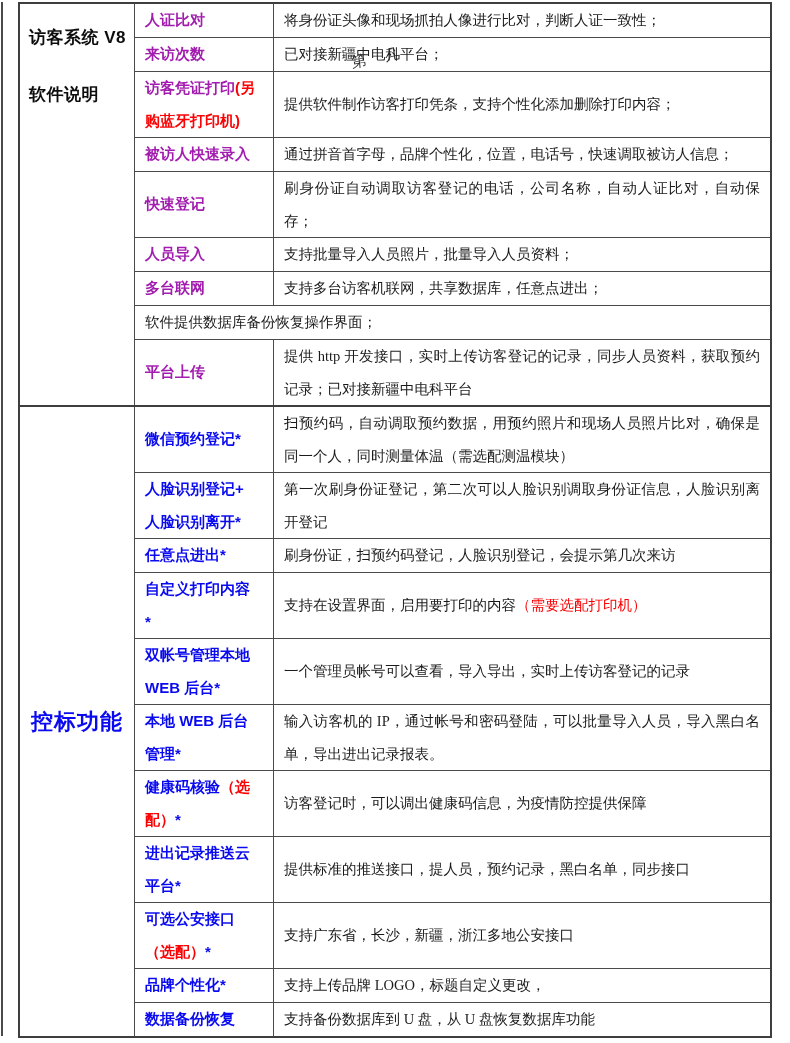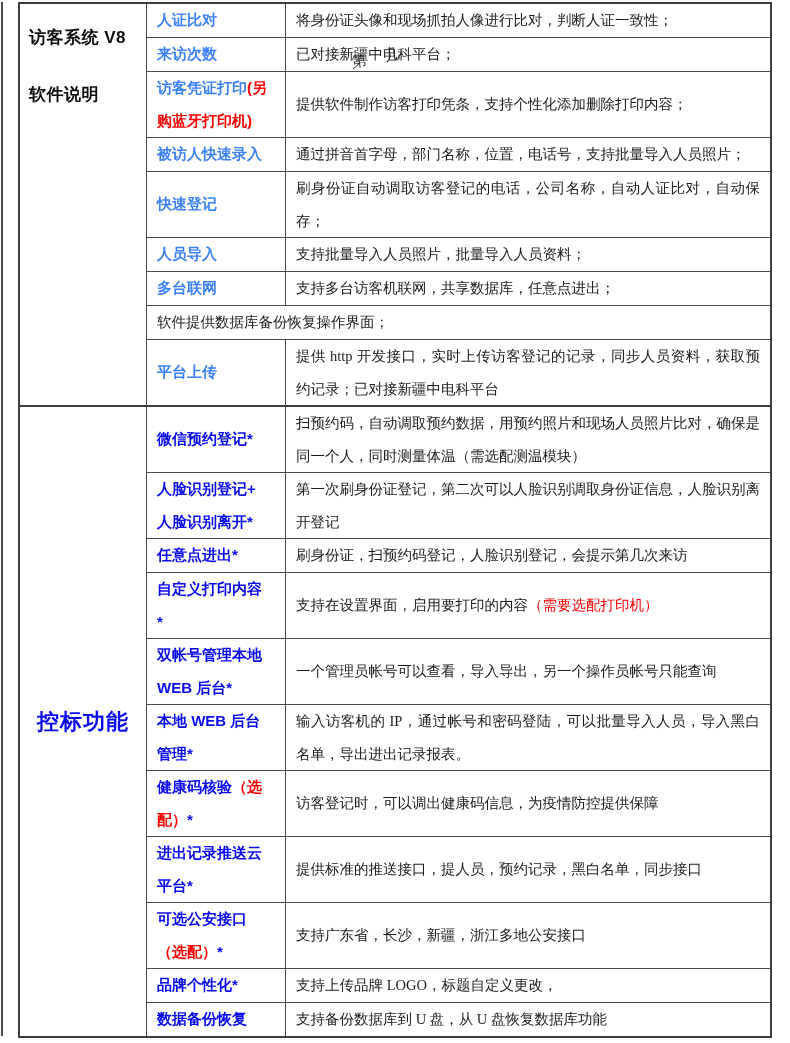--- a/index.html
+++ b/index.html
@@ -6,39 +6,39 @@
     --ink:#1b1b1b; --blue:#0a0af0; --red:#fb0204; --border:#4a4a4a; --outer:#3e3e3e;
   }
   *{box-sizing:border-box;}
   html,body{margin:0;padding:0;}
   body{width:790px;height:1043px;background:#ffffff;font-family:"Liberation Sans","DejaVu Sans",sans-serif;}
   .page{position:relative;width:790px;height:1043px;background:#fff;overflow:hidden;}
   .edge-line{position:absolute;left:1px;top:2px;width:2px;height:1034px;background:var(--border);}
   .vtable{position:absolute;left:18px;top:2px;width:754px;border:2px solid var(--outer);background:#fff;}
   .section{display:flex;}
   .section + .section{border-top:2px solid var(--outer);}
-  .sec-hdr{width:127px;flex-shrink:0;border-right:1.6px solid var(--border);}
+  .sec-hdr{width:115px;flex-shrink:0;border-right:1.6px solid var(--border);}
   .sec-hdr.top .hdr-line{height:57px;display:flex;align-items:center;padding-left:9px;
     font-size:17px;font-weight:bold;color:#0d0d0d;letter-spacing:0.5px;}
   .sec-hdr.top{padding-top:5px;}
   .sec-hdr.mid{display:flex;align-items:center;justify-content:center;
     font-size:22px;font-weight:bold;color:var(--blue);letter-spacing:1px;}
   .sec-rows{flex:1;min-width:0;display:flex;flex-direction:column;}
   .vrow{display:flex;flex:1;}
   .vrow + .vrow{border-top:1.6px solid var(--border);}
   .cell-name{width:139px;flex-shrink:0;border-right:1.6px solid var(--border);
     padding:0 8px 0 10px;display:flex;align-items:center;
     font-size:15px;font-weight:bold;line-height:32.5px;min-height:33px;color:#0d0d0d;}
   .cell-desc{flex:1;min-width:0;padding:0 10px;display:flex;align-items:center;
     font-family:"Liberation Serif","DejaVu Serif",serif;font-size:14.5px;
     line-height:32.5px;min-height:33px;color:var(--ink);}
   .cell-desc .inner{width:100%;text-align:justify;}
   .cell-name .inner{width:100%;}
   .c-k{color:var(--ink);}
-  .cell-name .c-k{color:#3b82f6;}
+  .cell-name .c-k{color:#a21caf;}
   .c-b{color:var(--blue);}
   .c-r{color:var(--red);}
   .artifact{position:absolute;left:351px;top:47px;
     font-family:"Liberation Serif","DejaVu Serif",serif;font-size:15px;color:#242424;
     letter-spacing:19px;transform:rotate(-11deg) skewX(-4deg);opacity:0.95;pointer-events:none;}
 </style>
 </head>
 <body>
 
 <div class="page">
@@ -74,21 +74,21 @@
             </div>
             <div class="cell-desc">
               <div class="inner"><span class="c-k">提供软件制作访客打印凭条，支持个性化添加删除打印内容；</span></div>
             </div>
           </div>
           <div class="vrow">
             <div class="cell-name">
               <div class="inner"><span class="c-k">被访人快速录入</span></div>
             </div>
             <div class="cell-desc">
-              <div class="inner"><span class="c-k">通过拼音首字母，部门名称，位置，电话号，支持批量导入人员照片；</span></div>
+              <div class="inner"><span class="c-k">通过拼音首字母，品牌个性化，位置，电话号，快速调取被访人信息；</span></div>
             </div>
           </div>
           <div class="vrow">
             <div class="cell-name">
               <div class="inner"><span class="c-k">快速登记</span></div>
             </div>
             <div class="cell-desc">
               <div class="inner"><span class="c-k">刷身份证自动调取访客登记的电话，公司名称，自动人证比对，自动保存；</span></div>
             </div>
           </div>
@@ -157,21 +157,21 @@
             </div>
             <div class="cell-desc">
               <div class="inner"><span class="c-k">支持在设置界面，启用要打印的内容</span><span class="c-r">（需要选配打印机）</span></div>
             </div>
           </div>
           <div class="vrow">
             <div class="cell-name">
               <div class="inner"><span class="c-b">双帐号管理本地</span><br><span class="c-b">WEB 后台*</span></div>
             </div>
             <div class="cell-desc">
-              <div class="inner"><span class="c-k">一个管理员帐号可以查看，导入导出，另一个操作员帐号只能查询</span></div>
+              <div class="inner"><span class="c-k">一个管理员帐号可以查看，导入导出，实时上传访客登记的记录</span></div>
             </div>
           </div>
           <div class="vrow">
             <div class="cell-name">
               <div class="inner"><span class="c-b">本地 WEB 后台</span><br><span class="c-b">管理*</span></div>
             </div>
             <div class="cell-desc">
               <div class="inner"><span class="c-k">输入访客机的 IP，通过帐号和密码登陆，可以批量导入人员，导入黑白名单，导出进出记录报表。</span></div>
             </div>
           </div>

